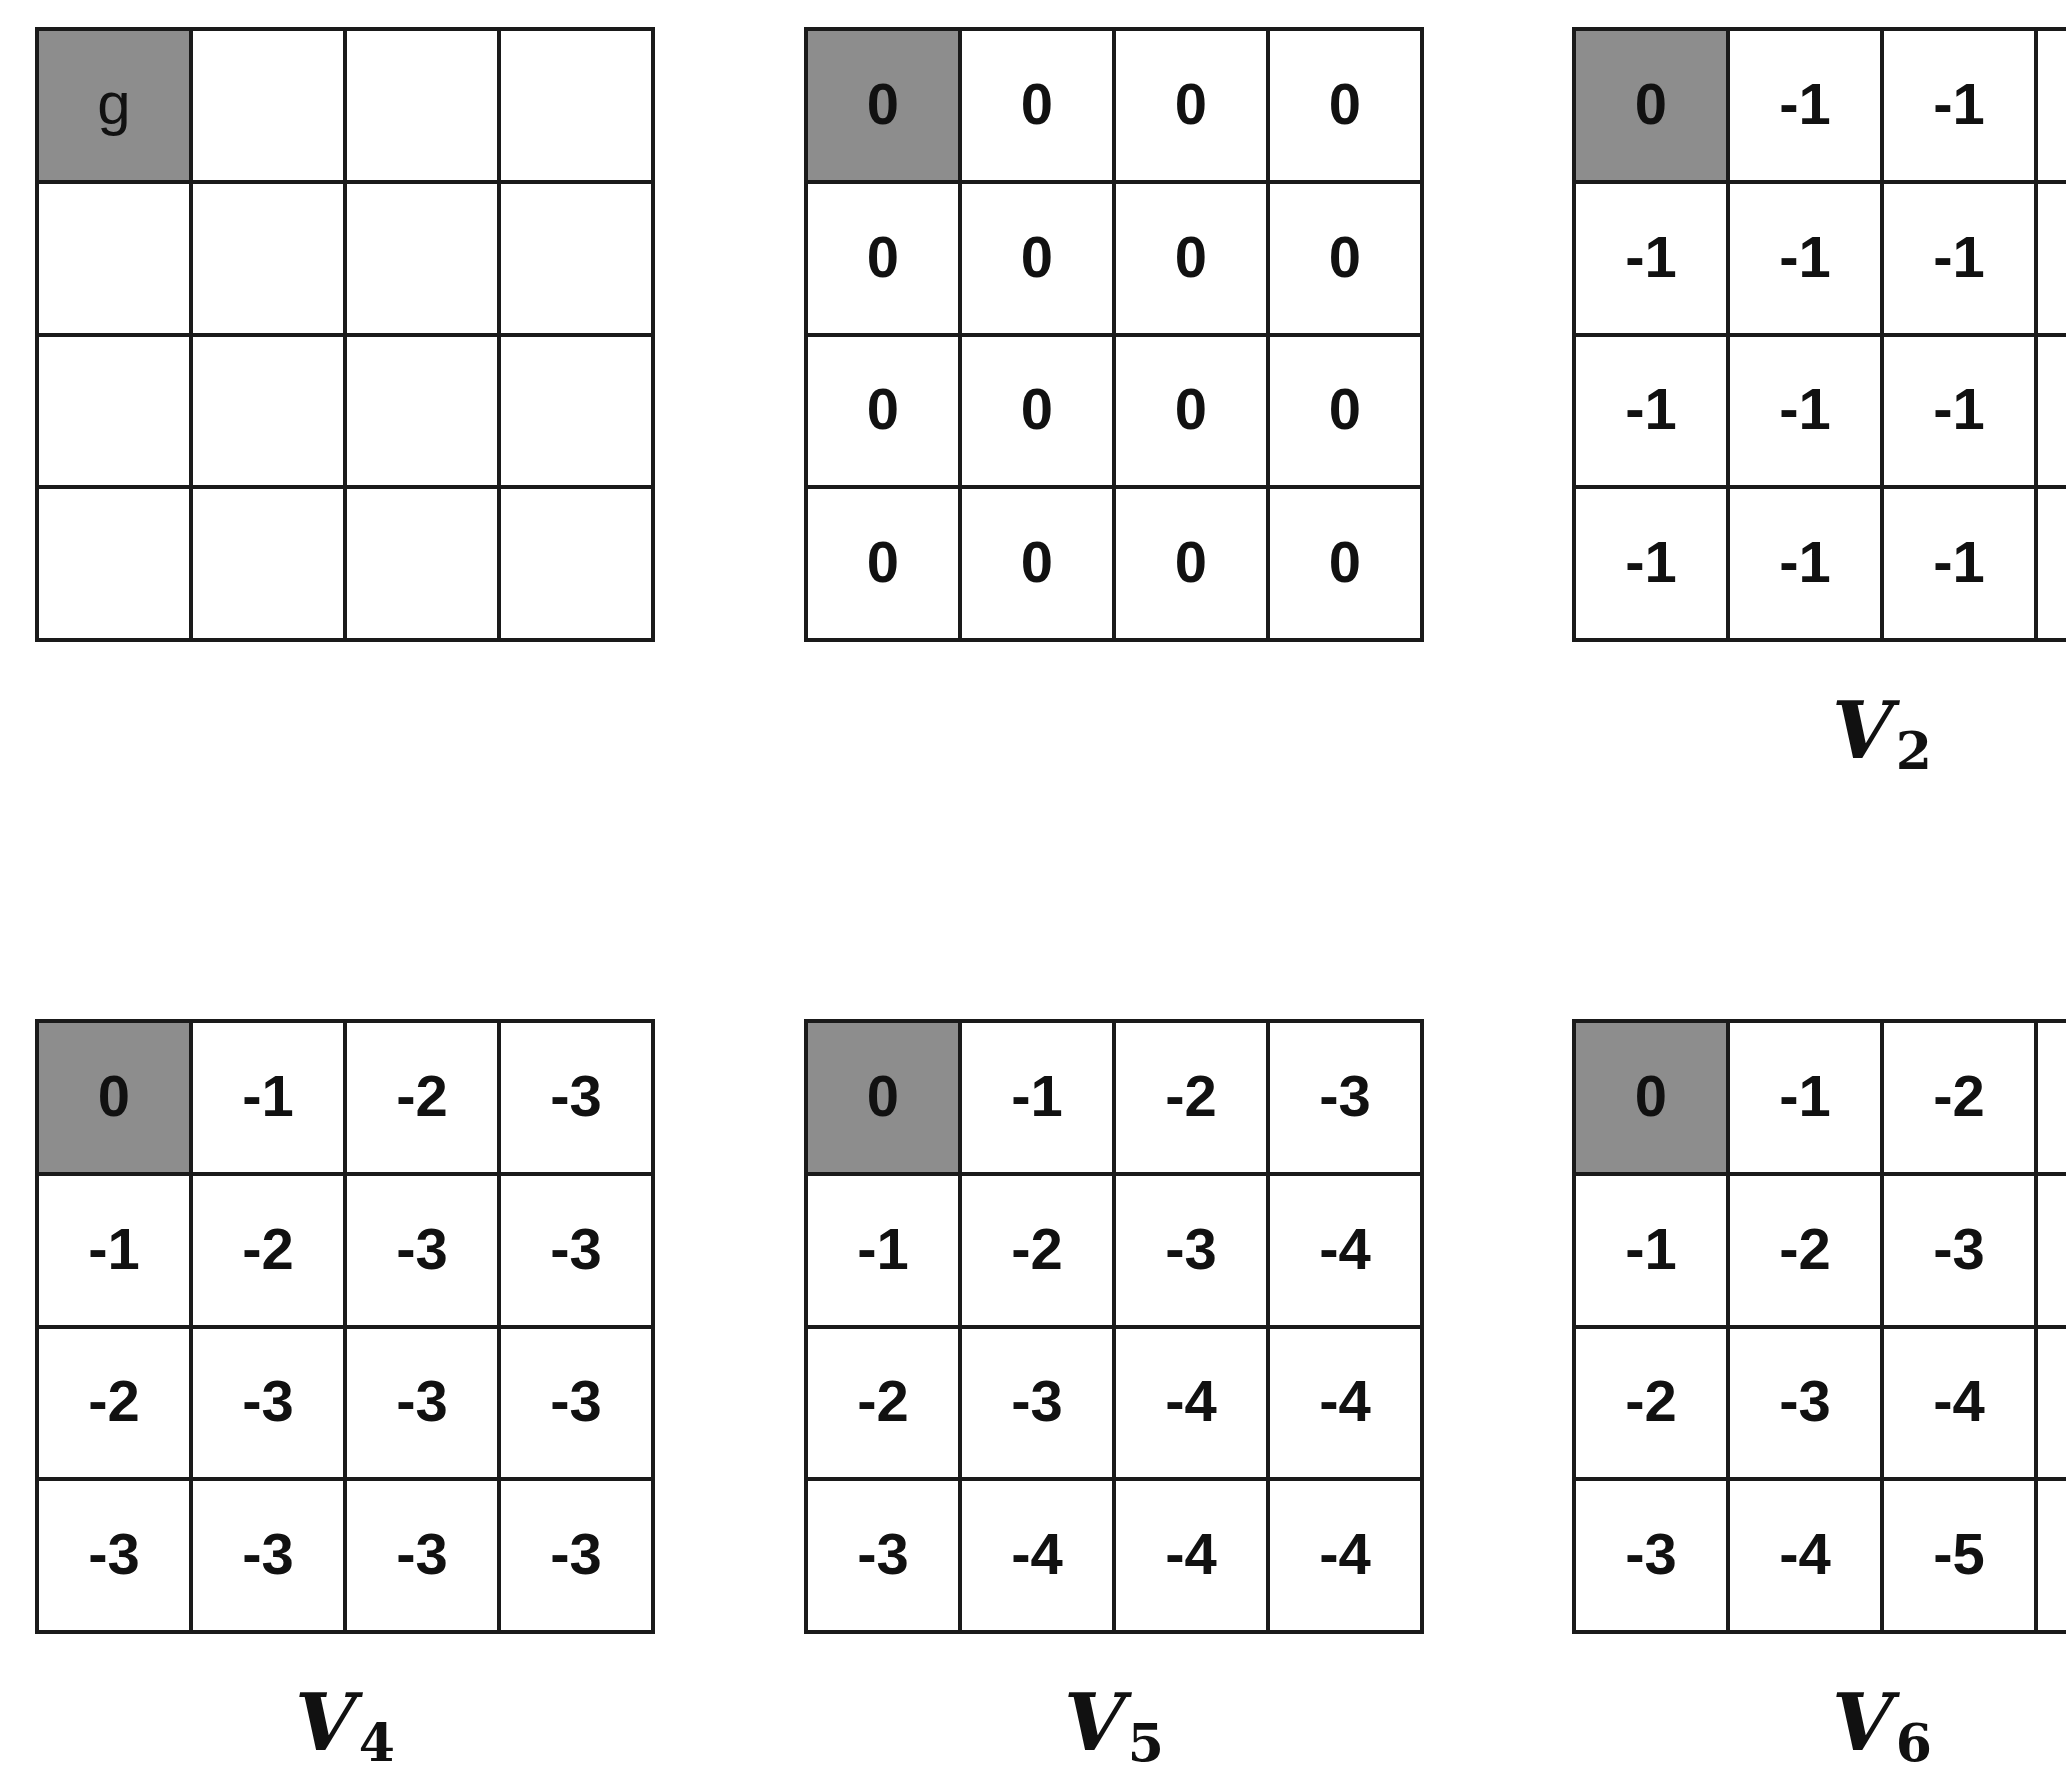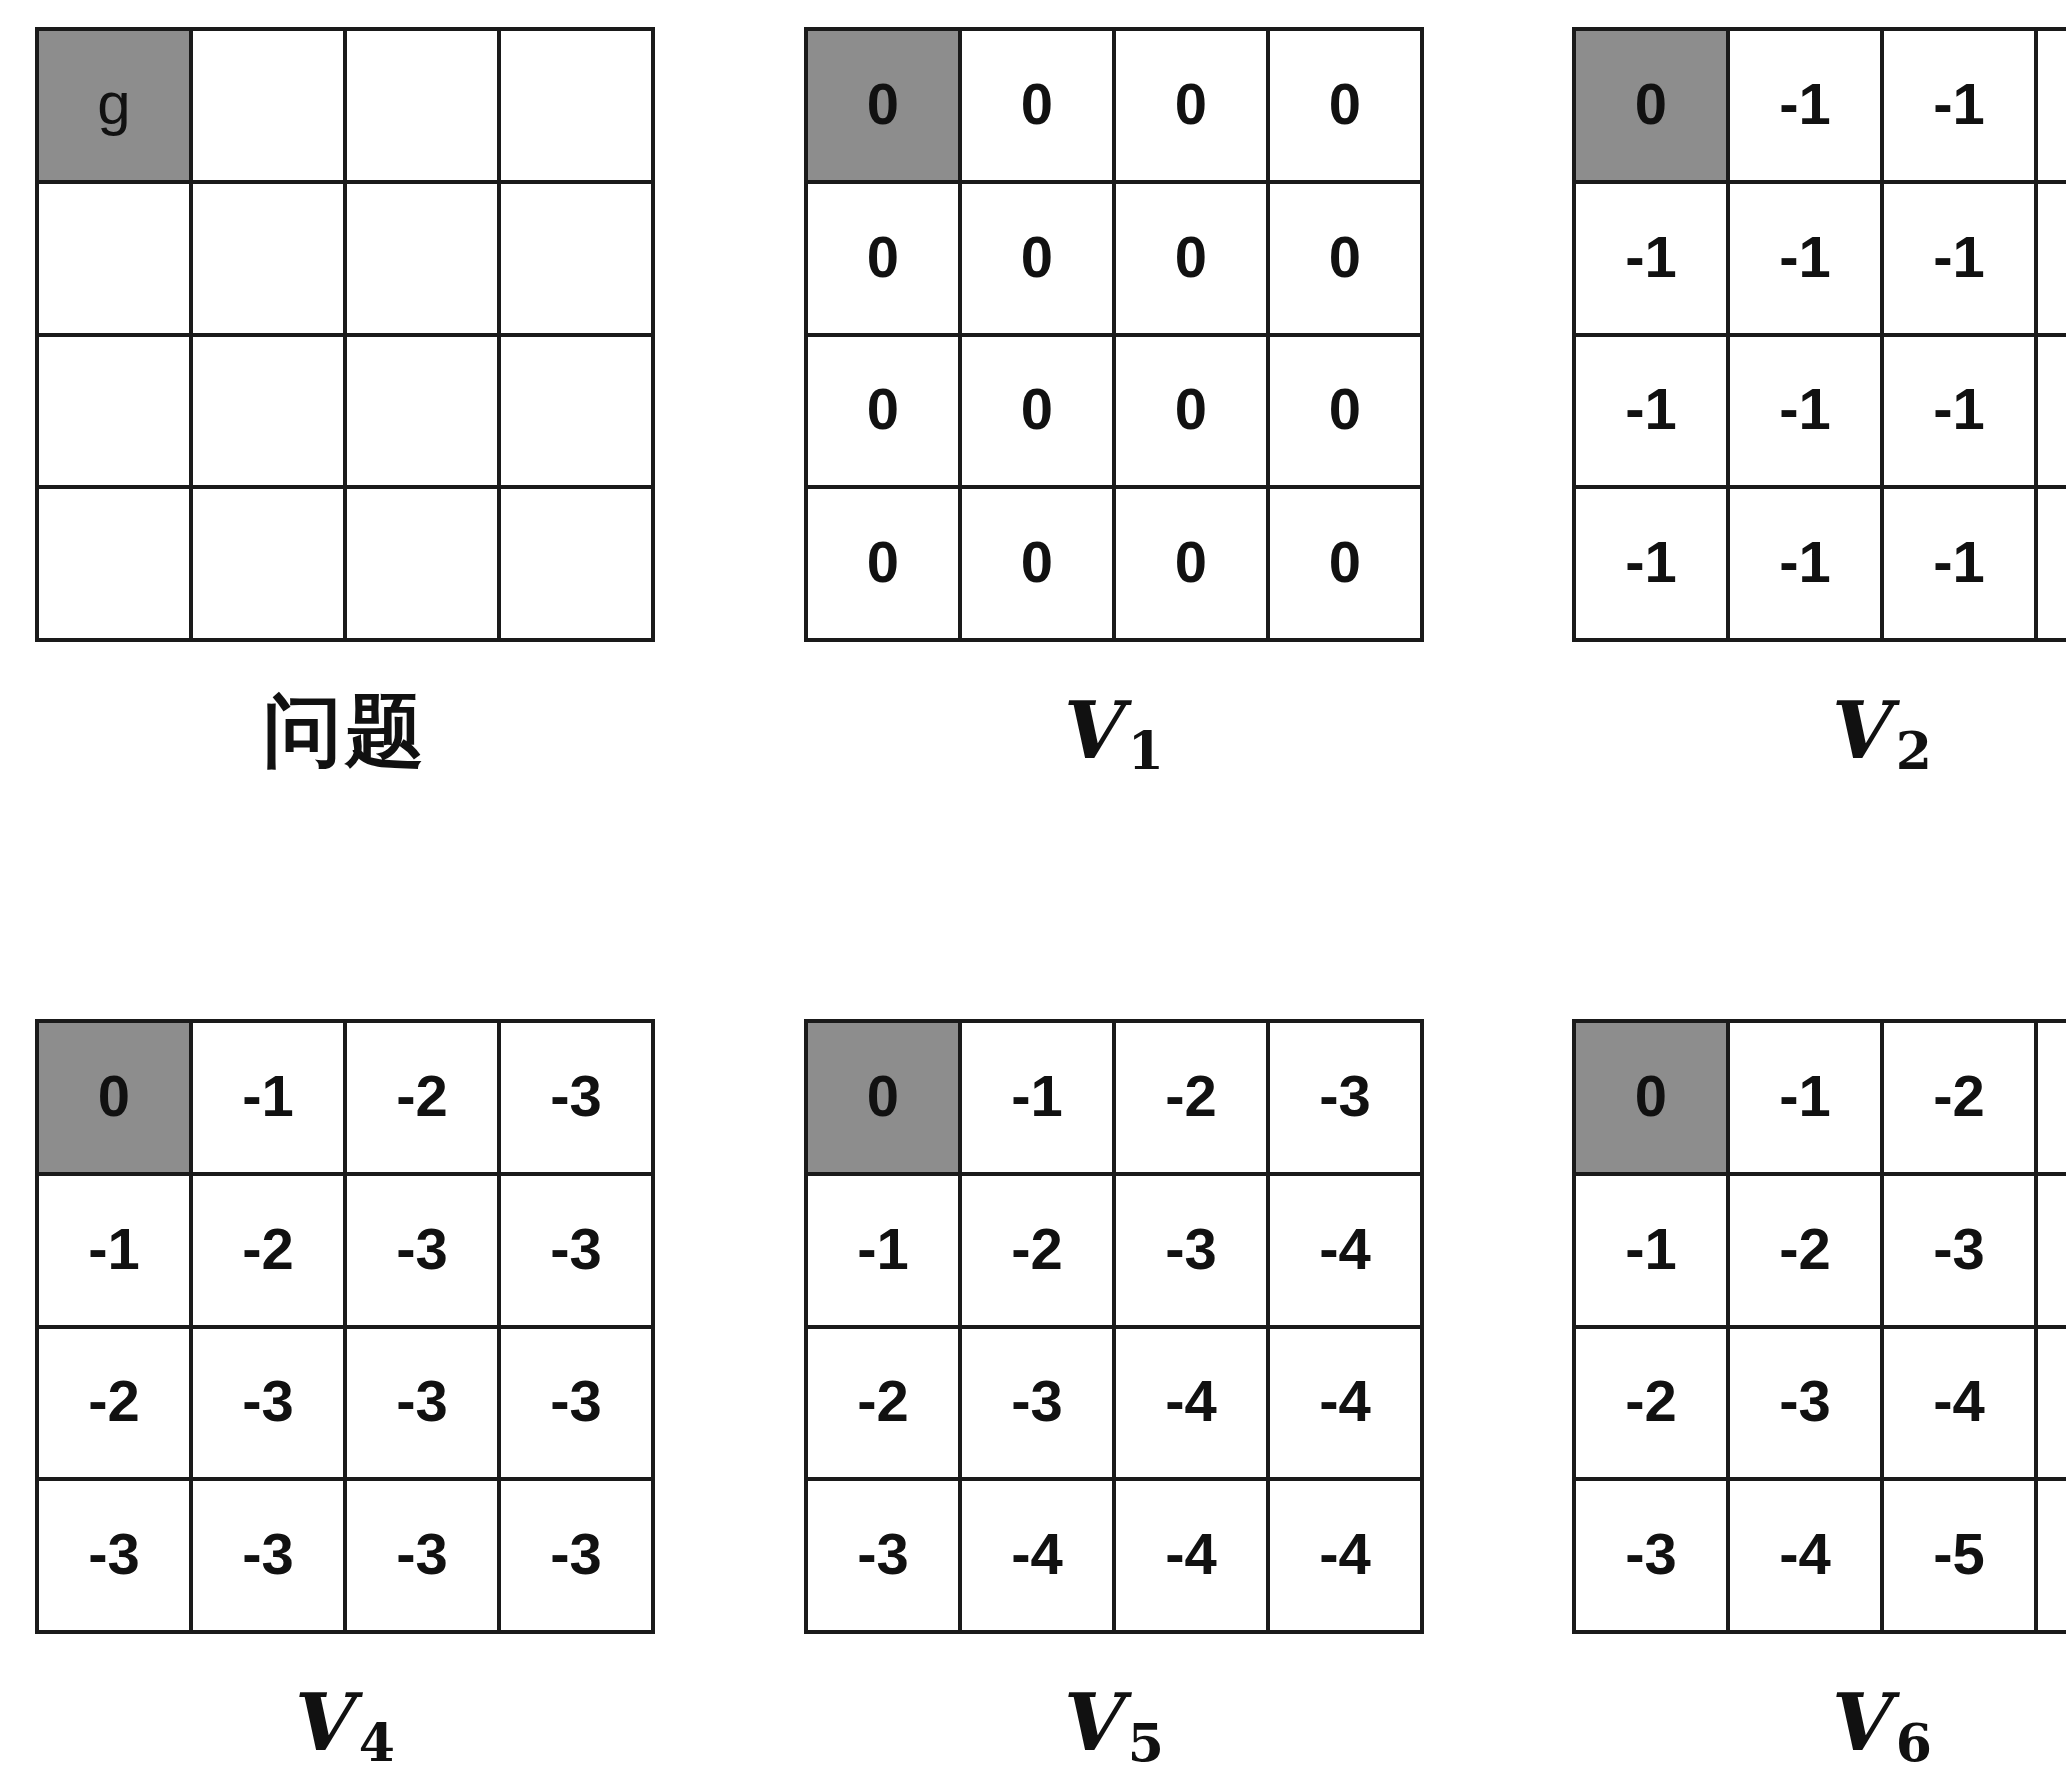--- a/index.html
+++ b/index.html
@@ -69,23 +69,20 @@
         <div class="cell"></div>
         <div class="cell"></div>
         <div class="cell"></div>
         <div class="cell"></div>
         <div class="cell"></div>
         <div class="cell"></div>
         <div class="cell"></div>
         <div class="cell"></div>
         <div class="cell"></div>
       </div>
-    <figcaption class="cap cap-text">
-      <span>问题</span>
-    </figcaption>
   </figure>
 
   <figure class="grid-fig" style="left:804px;top:27px;margin:0">
     <div class="grid">
         <div class="cell hl">0</div>
         <div class="cell">0</div>
         <div class="cell">0</div>
         <div class="cell">0</div>
         <div class="cell">0</div>
         <div class="cell">0</div>
@@ -93,23 +90,20 @@
         <div class="cell">0</div>
         <div class="cell">0</div>
         <div class="cell">0</div>
         <div class="cell">0</div>
         <div class="cell">0</div>
         <div class="cell">0</div>
         <div class="cell">0</div>
         <div class="cell">0</div>
         <div class="cell">0</div>
       </div>
-    <figcaption class="cap cap-math">
-      <span class="vbase">V</span><span class="vsub">1</span>
-    </figcaption>
   </figure>
 
   <figure class="grid-fig" style="left:1572px;top:27px;margin:0">
     <div class="grid">
         <div class="cell hl">0</div>
         <div class="cell">-1</div>
         <div class="cell">-1</div>
         <div class="cell">-1</div>
         <div class="cell">-1</div>
         <div class="cell">-1</div>

